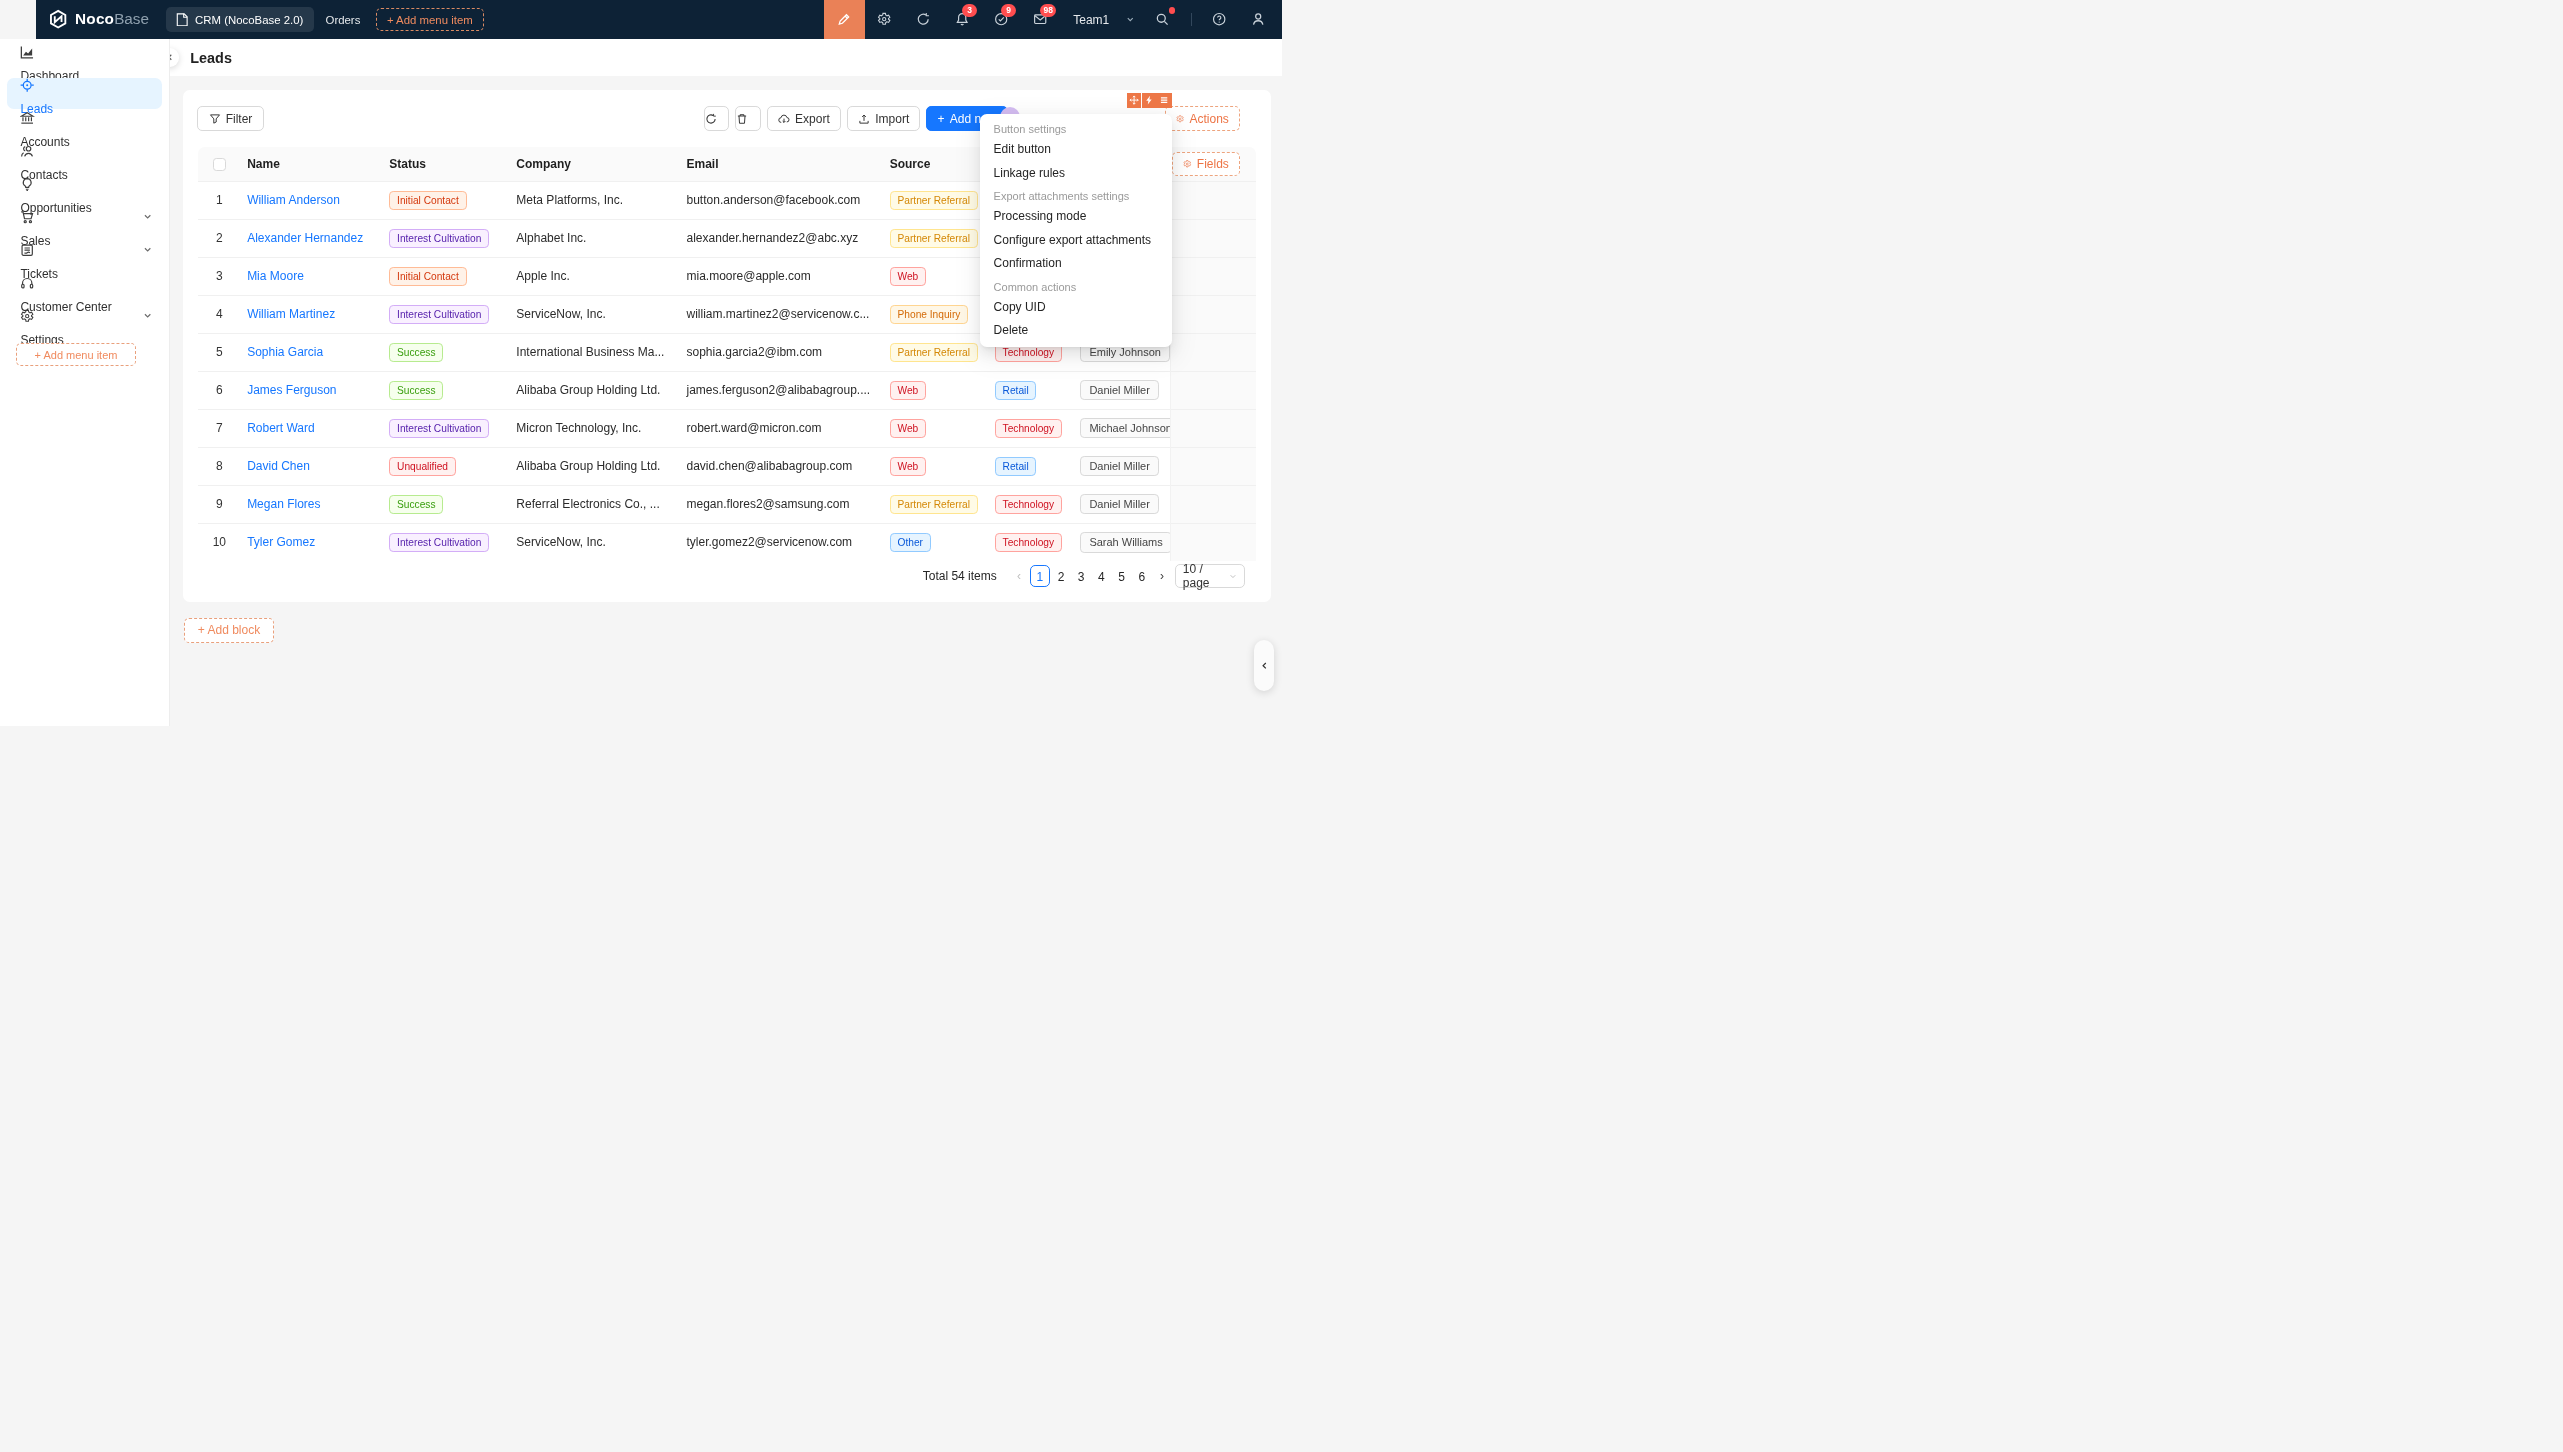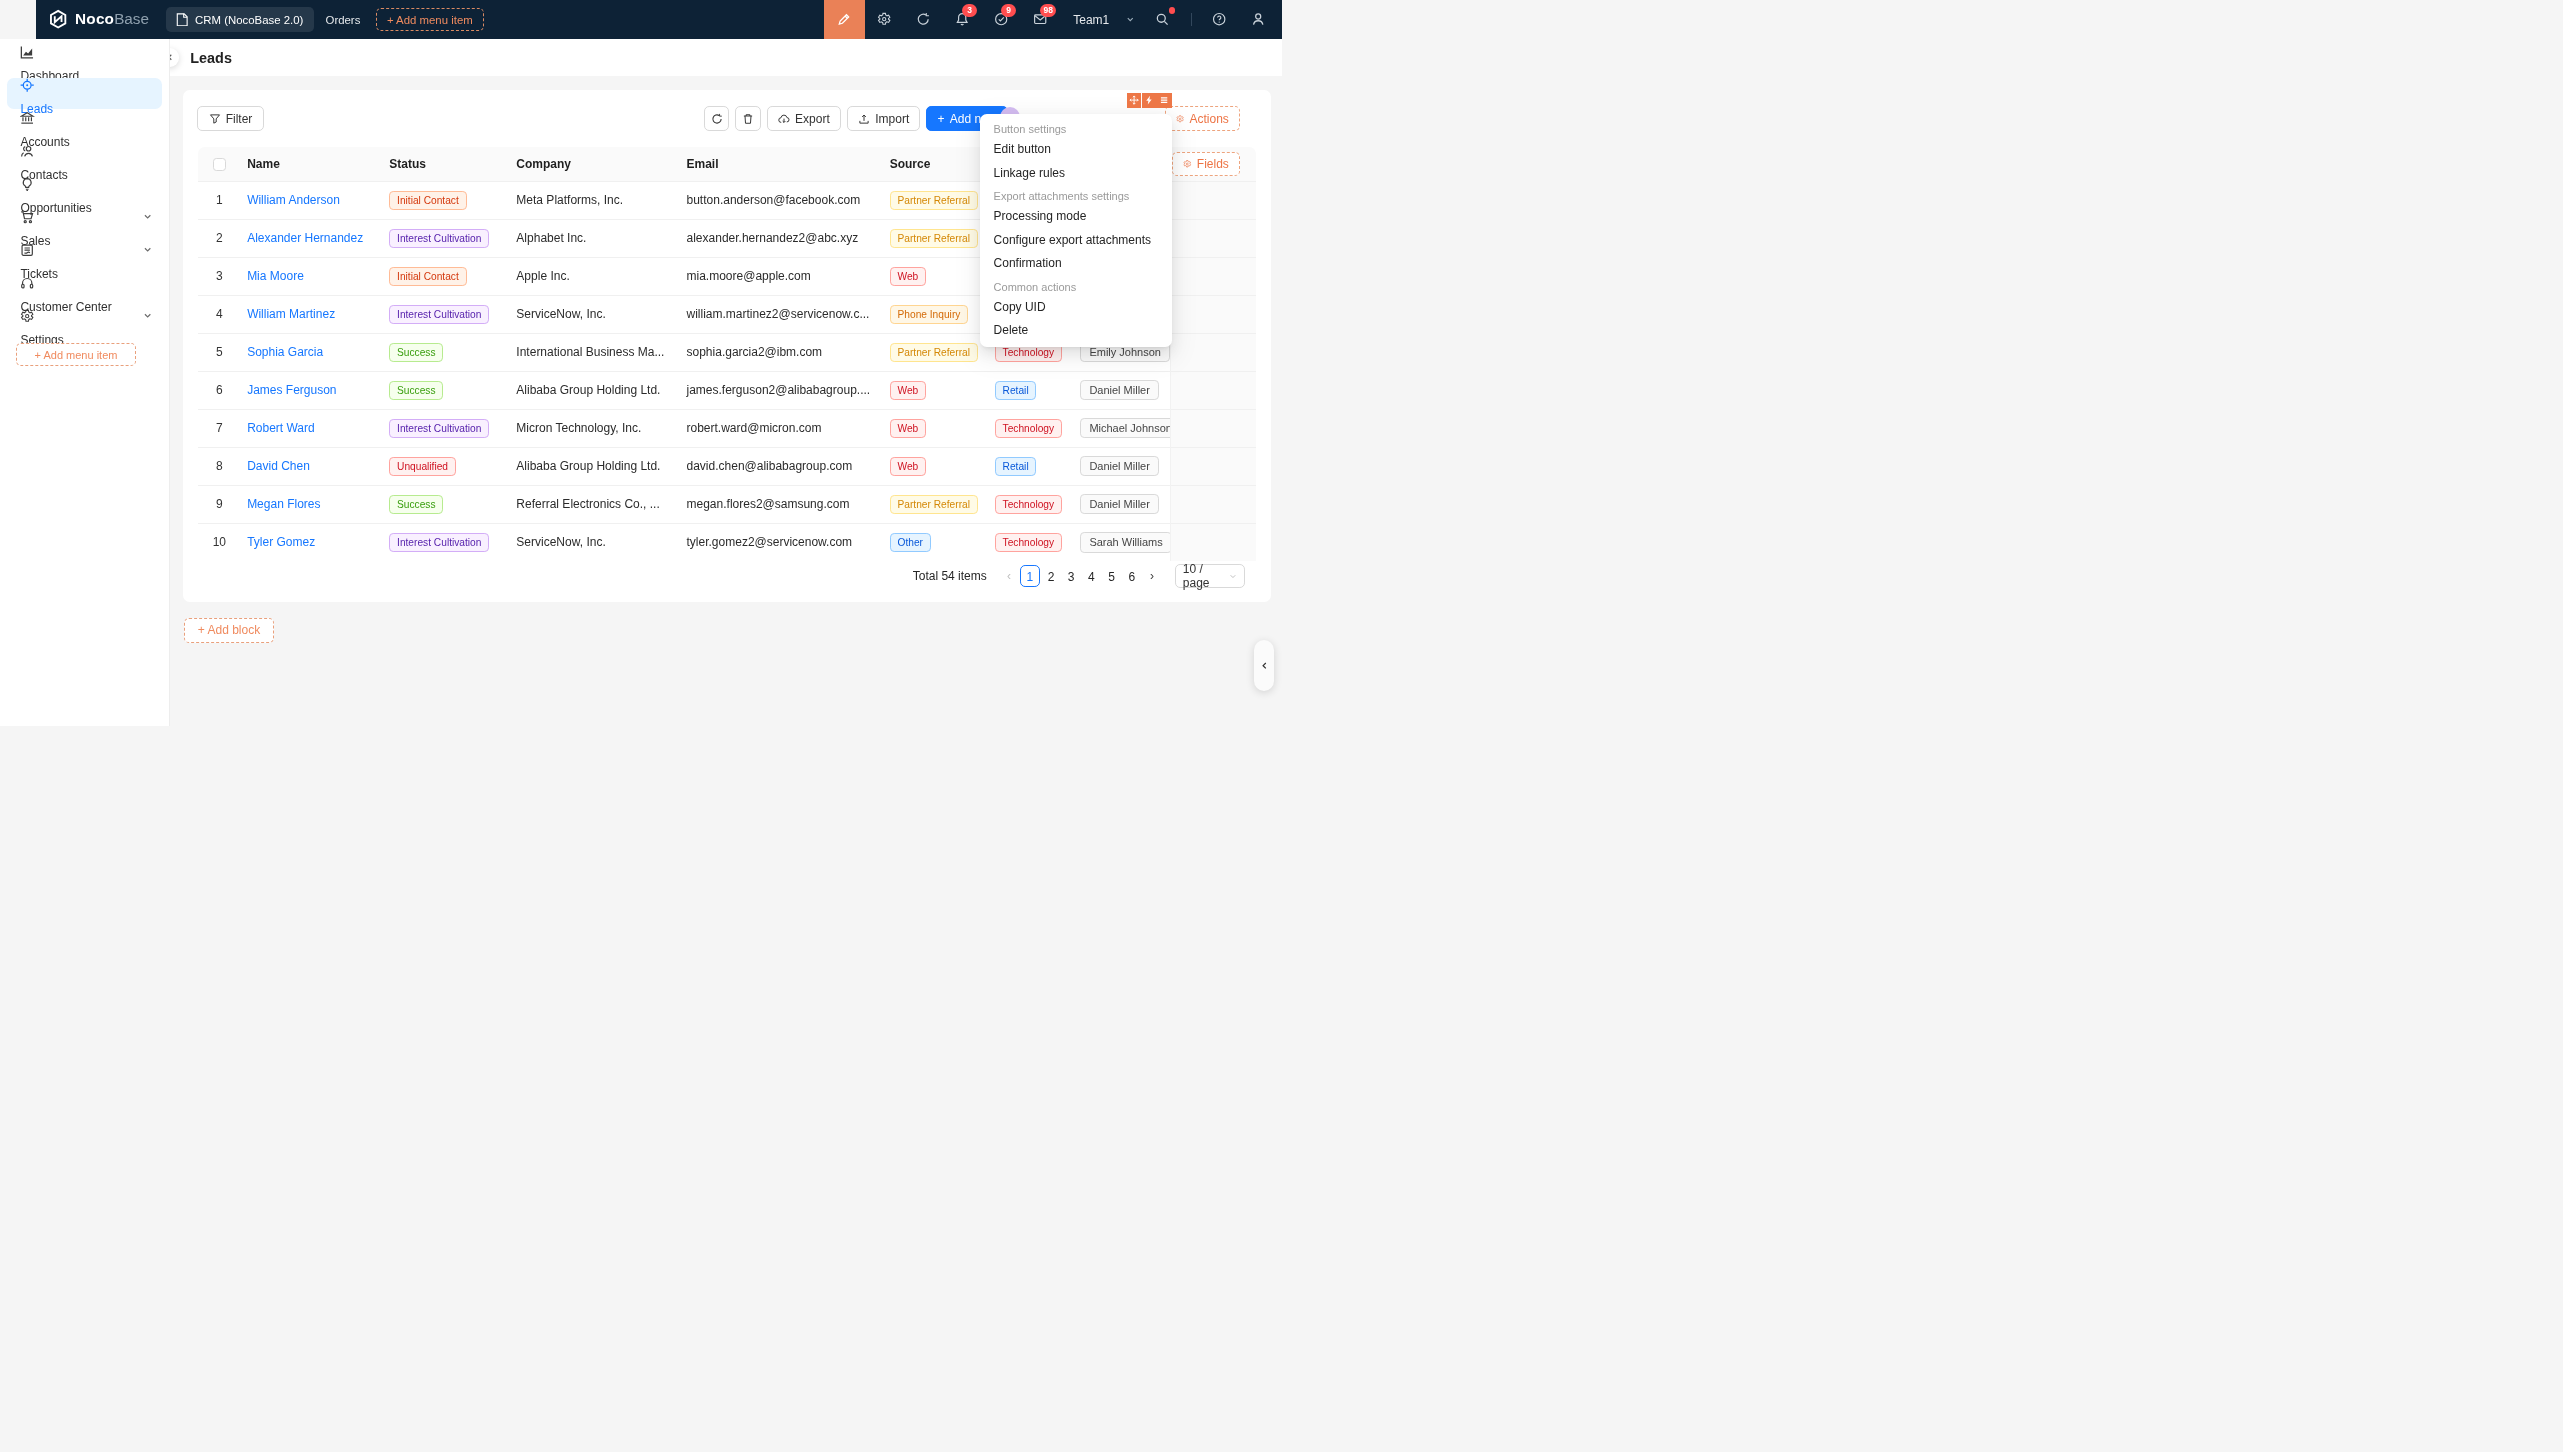--- a/index.html
+++ b/index.html
@@ -38,21 +38,21 @@
   .sb-collapse { position:absolute; top:9.3px; left:-9.3px; width:18.6px; height:18.6px; background:#fff; border-radius:50%; box-shadow:0 1.7px 6.8px rgba(0,0,0,.15); display:flex; align-items:center; justify-content:center; color:#595959; }
   .sb-collapse svg { width:8.5px; height:8.5px; }
 
   
   .pagehead { position:absolute; top:39px; left:170px; right:0; height:37px; background:#fff; display:flex; align-items:center; z-index:10; }
   .pagehead h1 { font-size:14.4px; font-weight:bold; color:#222; margin-left:20.3px; }
 
   
   .card { position:absolute; left:183px; top:90px; width:1088px; height:512px; background:#fff; border-radius:6.8px; z-index:5; }
 
-  .btn { display:inline-flex; align-items:center; justify-content:center; gap:5.1px; height:25.4px; padding:0 10.2px; background:#fff; border:0.8px solid #d9d9d9; border-radius:5.1px; font-size:12px; color:#333; }
+  .btn { display:inline-flex; align-items:center; justify-content:space-between; gap:5.1px; height:25.4px; padding:0 10.2px; background:#fff; border:0.8px solid #d9d9d9; border-radius:5.1px; font-size:12px; color:#333; }
   .btn svg { width:12px; height:12px; }
   .btn.icon-only { width:25.4px; padding:0; }
   .btn.primary { background:#1677ff; border-color:#1677ff; color:#fff; }
   .btn.designer { border:0.8px dashed #eda47e; color:#ed7445; background:#fff; }
 
   .toolbar-left { position:absolute; left:14.4px; top:16px; }
   .toolbar-right { position:absolute; left:521px; top:16px; display:flex; gap:6px; }
   .actions-btn { position:absolute; left:982px; top:16px; width:75px; }
   .fields-btn { position:absolute; left:989px; top:62px; width:68px; height:24px; z-index:8; background:transparent; }
 
@@ -90,21 +90,21 @@
   .ctx-group { padding:5.1px 13.6px 2.5px; font-size:11px; color:#9a9a9a; }
   .ctx-item { padding:4.2px 13.6px; font-size:12px; color:#242424; line-height:15.3px; cursor:pointer; }
 
   
   .pager { position:absolute; right:26px; top:471px; height:30.5px; display:flex; align-items:center; font-size:12px; color:#262626; }
   .pager .total { margin-right:12px; }
   .pg-item { min-width:18.6px; height:22px; line-height:22px; text-align:center; margin:0 0.8px; border-radius:5.1px; color:#262626; }
   .pg-item.arrow { color:#bfbfbf; }
   .pg-item.arrow.next { color:#404040; }
   .pg-item.active { border:0.8px solid #1677ff; color:#1677ff; background:#fff; min-width:20.3px; }
-  .pg-size { margin-left:13px; width:70px; height:24px; border:0.8px solid #d9d9d9; border-radius:5.1px; background:#fff; display:flex; align-items:center; justify-content:space-between; padding:0 6.8px; color:#333; }
+  .pg-size { margin-left:3px; width:70px; height:24px; border:0.8px solid #d9d9d9; border-radius:5.1px; background:#fff; display:flex; align-items:center; justify-content:space-between; padding:0 6.8px; color:#333; }
   .pg-size svg { width:8.5px; height:8.5px; color:#bfbfbf; }
 
   
   .add-block { position:absolute; left:184px; top:618px; width:90px; height:24.6px; background:#fff; border:0.8px dashed #e9a07c; border-radius:5.1px; color:#f08b5f; font-size:12px; display:flex; align-items:center; justify-content:center; gap:4.2px; z-index:6; }
   .right-pill { position:absolute; left:1254px; top:640px; width:20.3px; height:51px; background:#fbfbfb; border-radius:10.2px; box-shadow:0 1.7px 8.5px rgba(0,0,0,.14); display:flex; align-items:center; justify-content:center; color:#333; z-index:15; }
   .right-pill svg { width:9.3px; height:9.3px; }
 </style>
 </head>
 <body>
 

